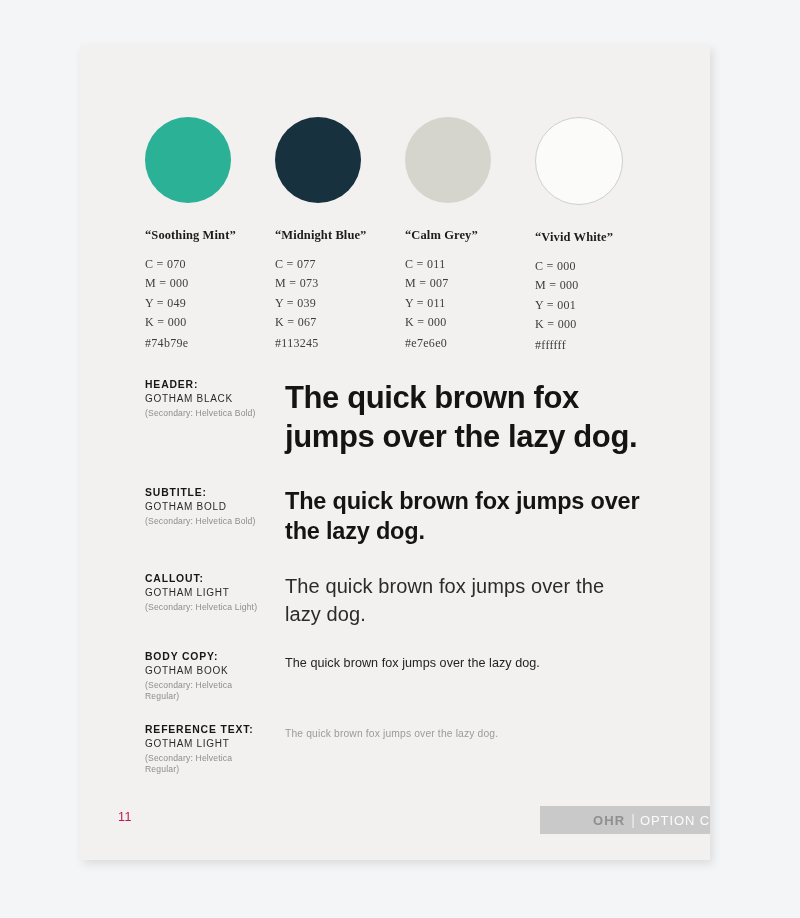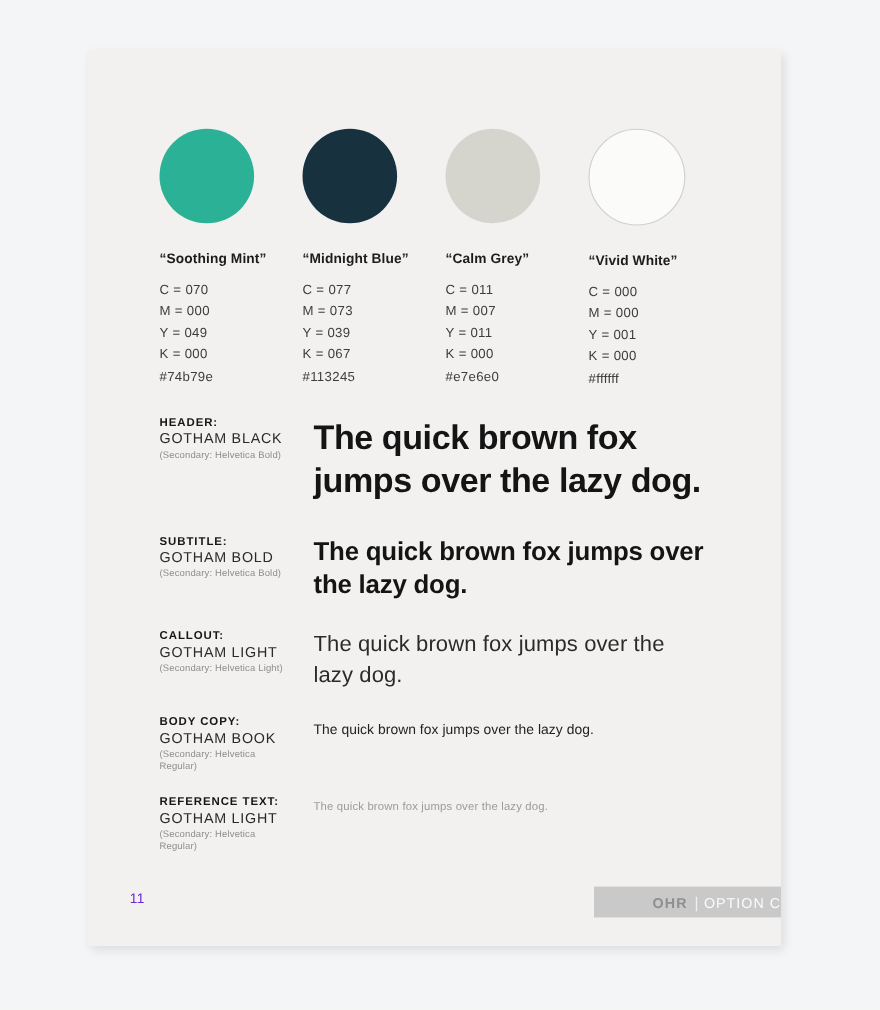--- a/index.html
+++ b/index.html
@@ -28,20 +28,21 @@
   
   #swatch-row {
     position: absolute;
     left: 65px;
     top: 72px;
     width: 520px;
     display: flex;
   }
   .swatch-col {
     width: 139px;
+    font-family: Liberation Serif, serif;
   }
   .swatch-dot {
     width: 86px;
     height: 86px;
     border-radius: 50%;
   }
   .swatch-name {
     margin-top: 25px;
     font-size: 12.5px;
     font-weight: bold;
@@ -76,21 +77,21 @@
     width: 128px;
   }
   .label-line1 {
     font-size: 10.4px;
     font-weight: bold;
     color: #161616;
     letter-spacing: 0.85px;
     line-height: 14px;
   }
   .label-line2 {
-    font-size: 13px;
+    font-size: 10px;
     color: #2a2a2a;
     letter-spacing: 0.7px;
     line-height: 14.5px;
   }
   .label-note {
     margin-top: 1px;
     font-size: 8.6px;
     color: #8d8d8d;
     letter-spacing: 0.15px;
     line-height: 11.6px;
@@ -134,21 +135,21 @@
     line-height: 15px;
     letter-spacing: 0.15px;
   }
 
   
   #page-number {
     position: absolute;
     left: 38px;
     top: 765px;
     font-size: 12.5px;
-    color: #6d28d9;
+    color: #be185d;
     letter-spacing: 0.4px;
   }
   #footer-bar {
     position: absolute;
     left: 460px;
     top: 761px;
     width: 170px;
     height: 28px;
     background: #c9c9c9;
     display: flex;

